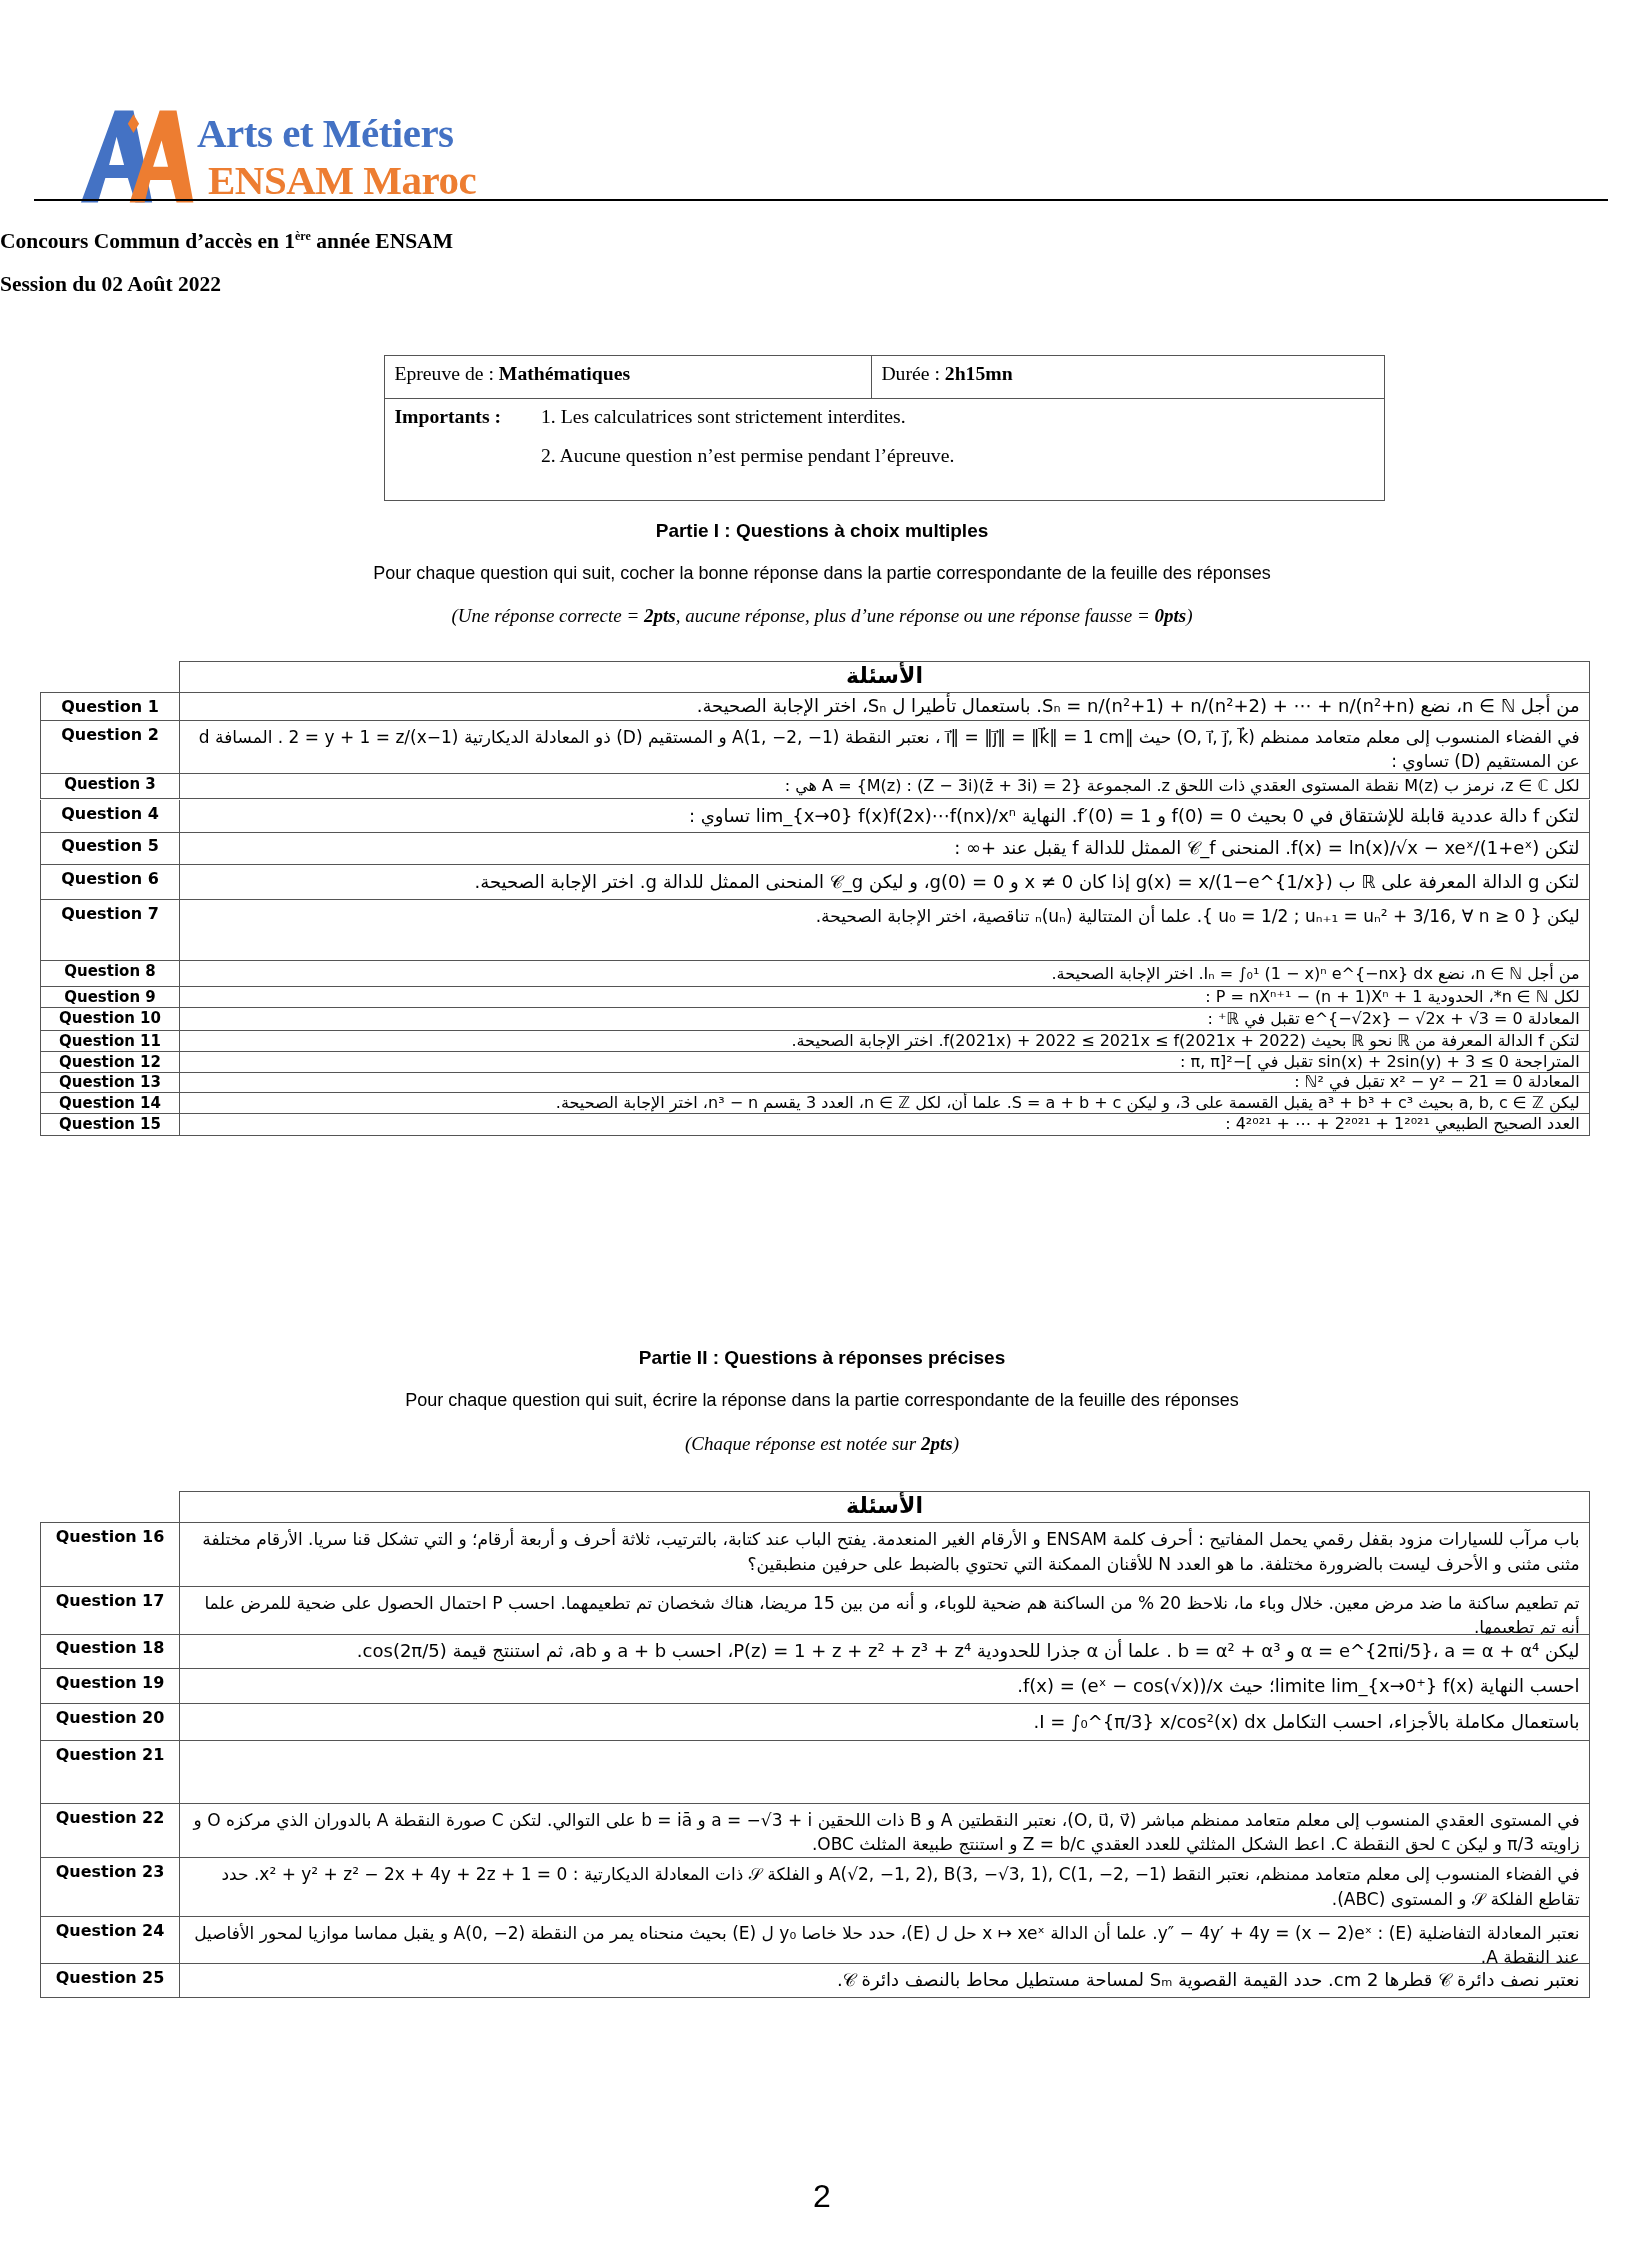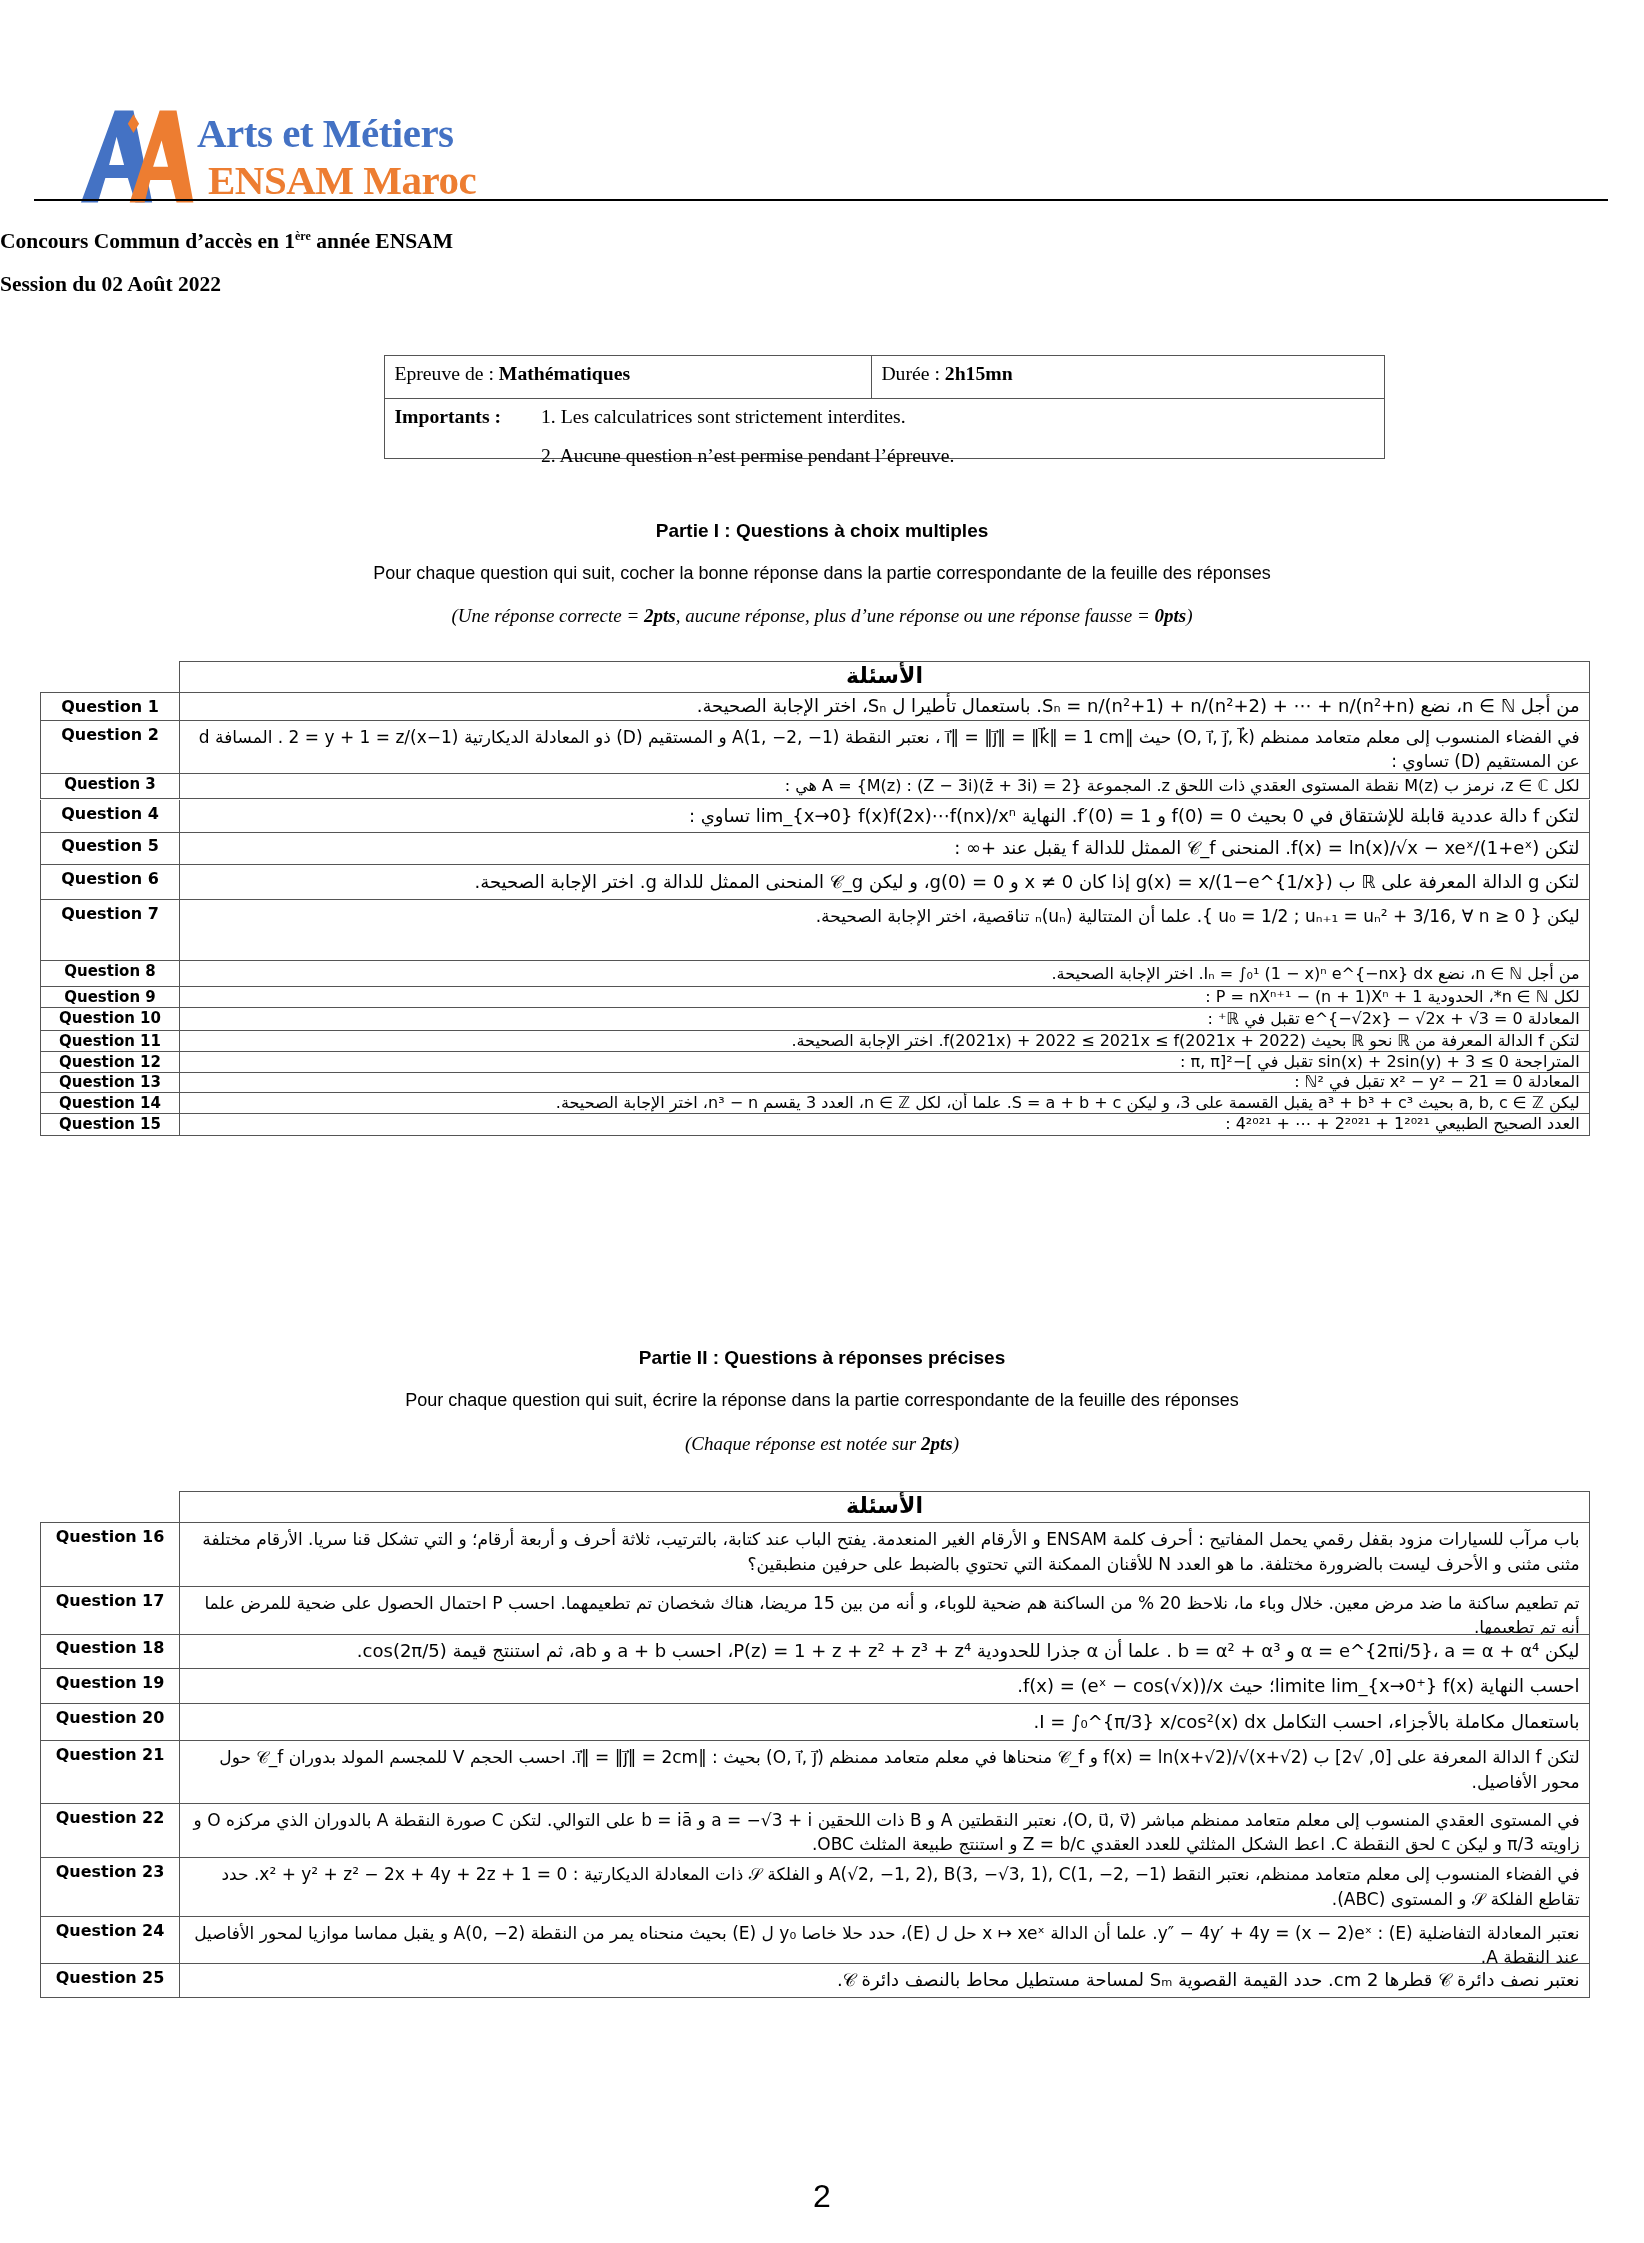--- a/index.html
+++ b/index.html
@@ -13,21 +13,21 @@
   .logo-line2 { position: absolute; left: 129px; top: 51px; font-family: "Liberation Serif", serif; font-weight: bold; font-size: 41px; color: #ed7d31; letter-spacing: -0.5px; white-space: nowrap; }
   .header-rule { position: absolute; left: 34px; top: 199px; width: 1574px; height: 1.9px; background: #000; }
 
   
   .title { position: absolute; left: 0; width: 1644px; text-align: left; font-family: "Liberation Serif", serif; font-weight: bold; font-size: 21.5px; }
   .title sup { font-size: 12px; }
   .t1 { top: 229px; }
   .t2 { top: 272px; }
 
   
-  .info { position: absolute; left: 384px; top: 355px; width: 1001px; height: 104px; border: 1.4px solid #555; }
+  .info { position: absolute; left: 384px; top: 355px; width: 1001px; height: 146px; border: 1.4px solid #555; }
   .info .row1 { position: absolute; left: 0; top: 0; width: 100%; height: 43px; border-bottom: 1.4px solid #555; }
   .info .c1 { position: absolute; left: 0; top: 0; width: 487px; height: 43px; border-right: 1.4px solid #555; padding: 5.6px 9.4px; font-size: 19.7px; }
   .info .c2 { position: absolute; left: 487px; top: 0; right: 0; height: 43px; padding: 5.6px 9.4px; font-size: 19.7px; }
   .info .row2 { position: absolute; left: 0; top: 43px; width: 100%; bottom: 0; padding: 5.6px 9.4px; font-size: 19.7px; }
   .info .imp-label { font-weight: bold; display: inline-block; width: 141px; }
   .info .note1 { position: absolute; left: 156px; top: 5.6px; }
   .info .note2 { position: absolute; left: 156px; top: 45px; }
 
   
   .sec-title { position: absolute; left: 0; width: 1644px; text-align: center; font-family: "Liberation Sans", sans-serif; font-weight: bold; font-size: 19px; }
@@ -166,21 +166,20 @@
     <div class="qrow" style="top: 178px; height: 35px;">
       <div class="qlabel">Question 19</div>
       <div class="qtext center">احسب النهاية limite lim_{x→0⁺} f(x)؛ حيث f(x) = (eˣ − cos(√x))/x.</div>
     </div>
     <div class="qrow" style="top: 213px; height: 37px;">
       <div class="qlabel">Question 20</div>
       <div class="qtext center">باستعمال مكاملة بالأجزاء، احسب التكامل I = ∫₀^{π/3} x/cos²(x) dx.</div>
     </div>
     <div class="qrow" style="top: 250px; height: 63px;">
       <div class="qlabel">Question 21</div>
-      <div class="qtext" style="line-height: 1.5; font-size: 17px;">لتكن f الدالة المعرفة على [0, √2] ب f(x) = ln(x+√2)/√(x+√2) و 𝒞_f منحناها في معلم متعامد ممنظم (O, i⃗, j⃗) بحيث : ‖i⃗‖ = ‖j⃗‖ = 2cm. احسب الحجم V للمجسم المولد بدوران 𝒞_f حول محور الأفاصيل.</div>
     </div>
     <div class="qrow" style="top: 313px; height: 54px;">
       <div class="qlabel">Question 22</div>
       <div class="qtext" style="line-height: 1.45; font-size: 17px;">في المستوى العقدي المنسوب إلى معلم متعامد ممنظم مباشر (O, u⃗, v⃗)، نعتبر النقطتين A و B ذات اللحقين a = −√3 + i و b = iā على التوالي. لتكن C صورة النقطة A بالدوران الذي مركزه O و زاويته π/3 و ليكن c لحق النقطة C. اعط الشكل المثلثي للعدد العقدي Z = b/c و استنتج طبيعة المثلث OBC.</div>
     </div>
     <div class="qrow" style="top: 367px; height: 59px;">
       <div class="qlabel">Question 23</div>
       <div class="qtext" style="line-height: 1.5; font-size: 17px;">في الفضاء المنسوب إلى معلم متعامد ممنظم، نعتبر النقط A(√2, −1, 2), B(3, −√3, 1), C(1, −2, −1) و الفلكة 𝒮 ذات المعادلة الديكارتية : x² + y² + z² − 2x + 4y + 2z + 1 = 0. حدد تقاطع الفلكة 𝒮 و المستوى (ABC).</div>
     </div>
     <div class="qrow" style="top: 426px; height: 47px;">

